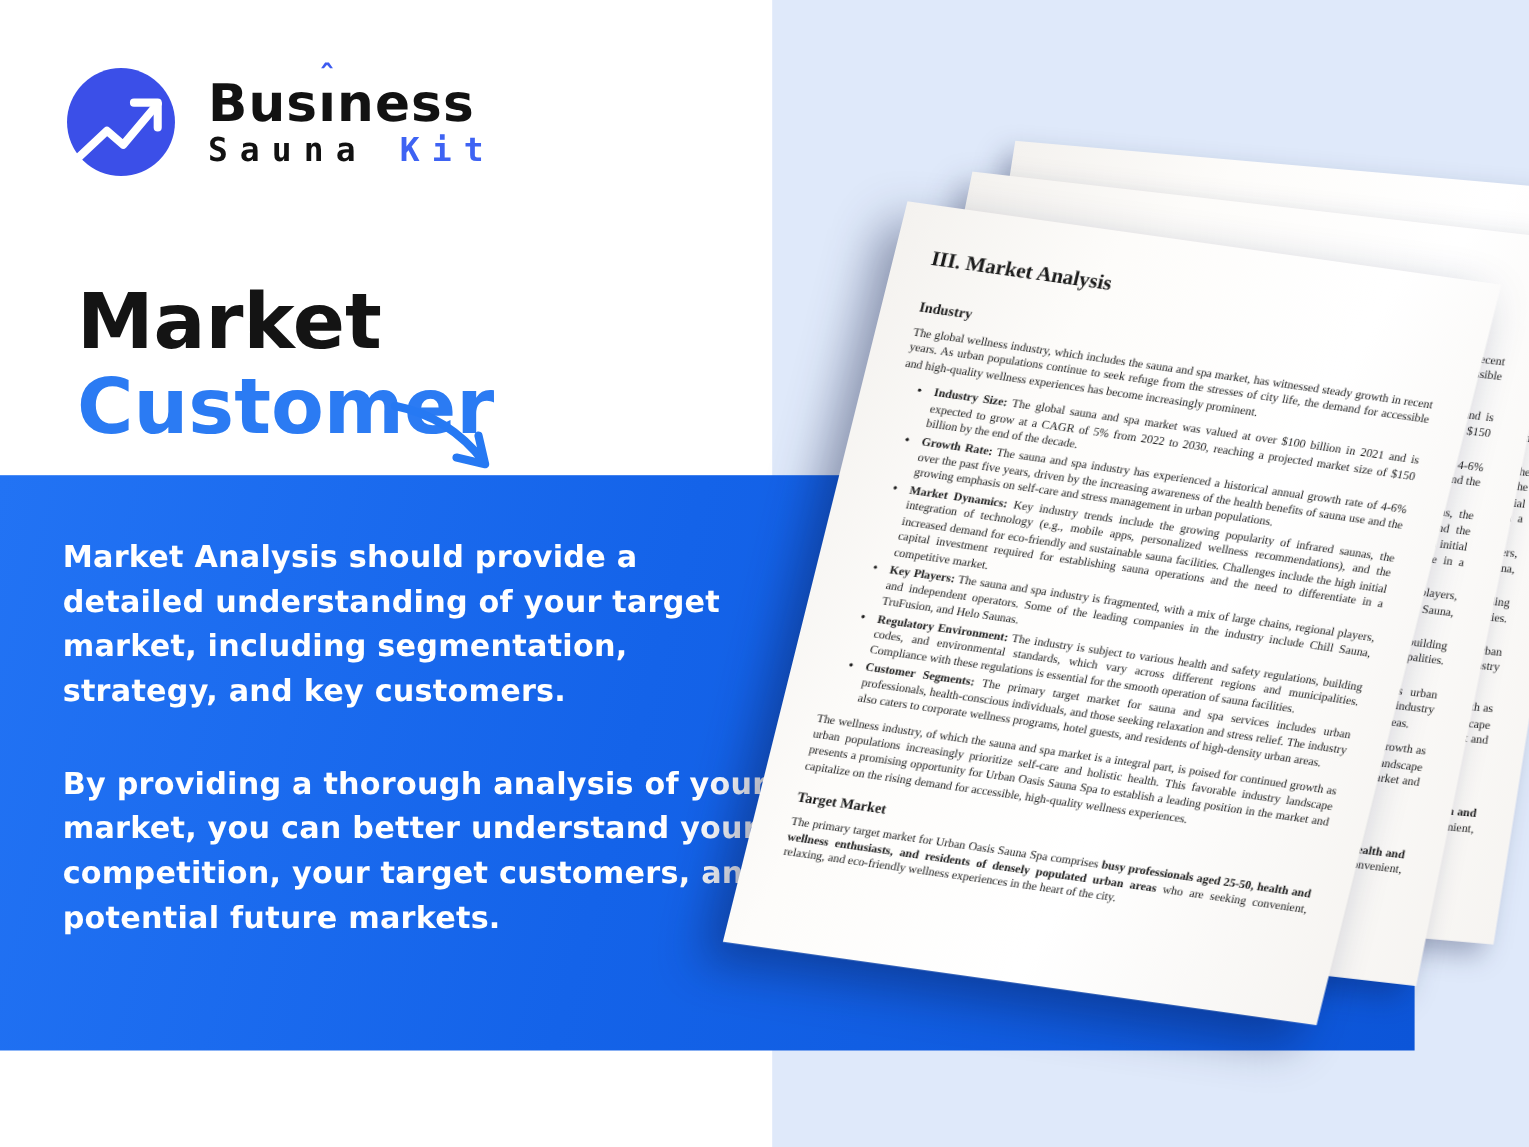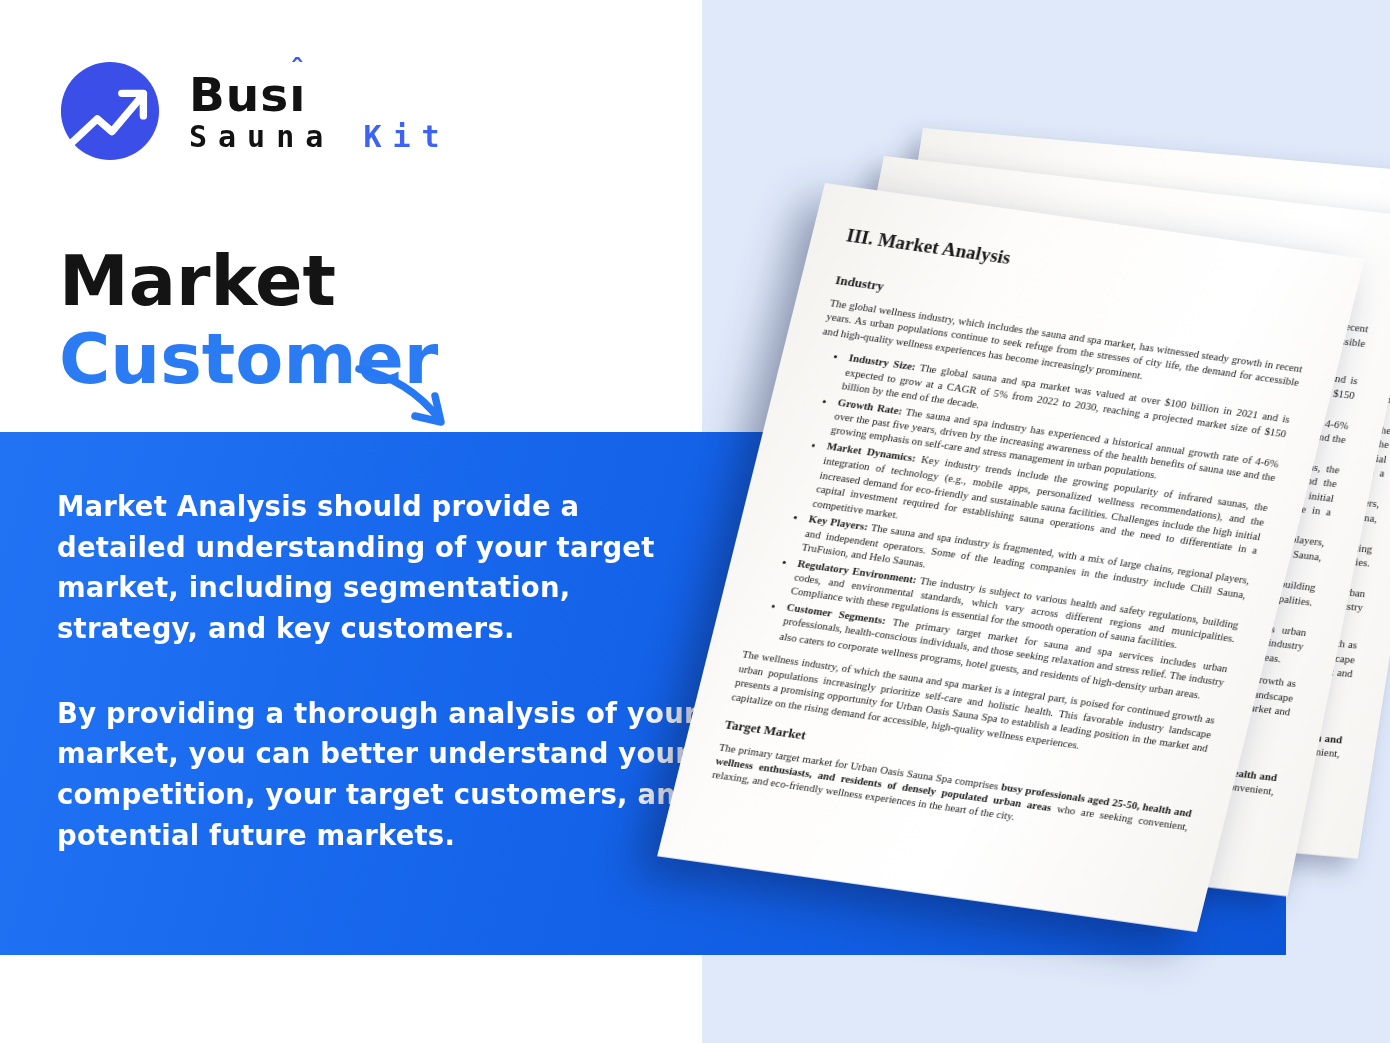--- a/index.html
+++ b/index.html
@@ -26,21 +26,21 @@
     position:absolute;left:50%;top:-0.50em;transform:translateX(-50%);
     font-size:0.62em;color:#3d5bf0;font-weight:700;
   }
   .brand-line2{
     font-family:"DejaVu Sans Mono",monospace;font-weight:700;font-size:30px;
     letter-spacing:11px;color:#121212;margin-top:4px;line-height:1;
   }
   .brand-line2 .kit{color:#3e63f3;margin-top:44px;}
   
   .hero{
-    position:absolute;left:55px;top:238px;margin:4px;
+    position:absolute;left:55px;top:238px;margin:15px;
     font-family:"DejaVu Sans",sans-serif;font-weight:700;
     font-size:70px;line-height:1.12;letter-spacing:0;
   }
   .hero .t1{color:#141414;}
   .hero .t2{color:#2b7bf3;}
   .curve-arrow{position:absolute;left:352px;top:358px;}
   
   .info-box{
     position:absolute;left:0;top:432px;width:1286px;height:523px;
     background:linear-gradient(105deg,#2273f4 0%,#1463e9 45%,#0c55d8 100%);
@@ -92,21 +92,21 @@
 
   <div class="right-panel"></div>
 
   <header class="logo">
     <svg class="logo-icon" width="106" height="106" viewBox="0 0 108 108" overflow="visible" aria-hidden="true">
       <circle cx="54" cy="54" r="50" fill="#3b4fe8"></circle>
       <path d="M 8,93 L 41,62 L 56,75 L 88,37" fill="none" stroke="#ffffff" stroke-width="7.5" stroke-linecap="round" stroke-linejoin="round"></path>
       <path d="M 66,36 L 88,36 L 88,59" fill="none" stroke="#ffffff" stroke-width="7.5" stroke-linecap="round" stroke-linejoin="round"></path>
     </svg>
     <div class="brand-text">
-      <div class="brand-line1"><span>Bus</span><span class="iwrap"><span>ı</span><span class="caret">ˆ</span></span></div>
+      <div class="brand-line1"><span>Bus</span><span class="iwrap"><span>ı</span><span class="caret">ˆ</span></span><span>ness</span></div>
       <div class="brand-line2"><span class="idea">Sauna</span> <span class="kit">Kit</span></div>
     </div>
   </header>
 
   <h1 class="hero"><span class="t1">Market</span><br><span class="t2">Customer</span></h1>
 
   <svg class="curve-arrow" width="106" height="78" viewBox="0 0 106 78" aria-hidden="true">
     <path d="M 7,11 C 42,18 68,36 88,62" fill="none" stroke="#2679f3" stroke-width="7.5" stroke-linecap="round"></path>
     <path d="M 63,58 L 89,64 L 83,38" fill="none" stroke="#2679f3" stroke-width="7.5" stroke-linecap="round" stroke-linejoin="round"></path>
   </svg>

